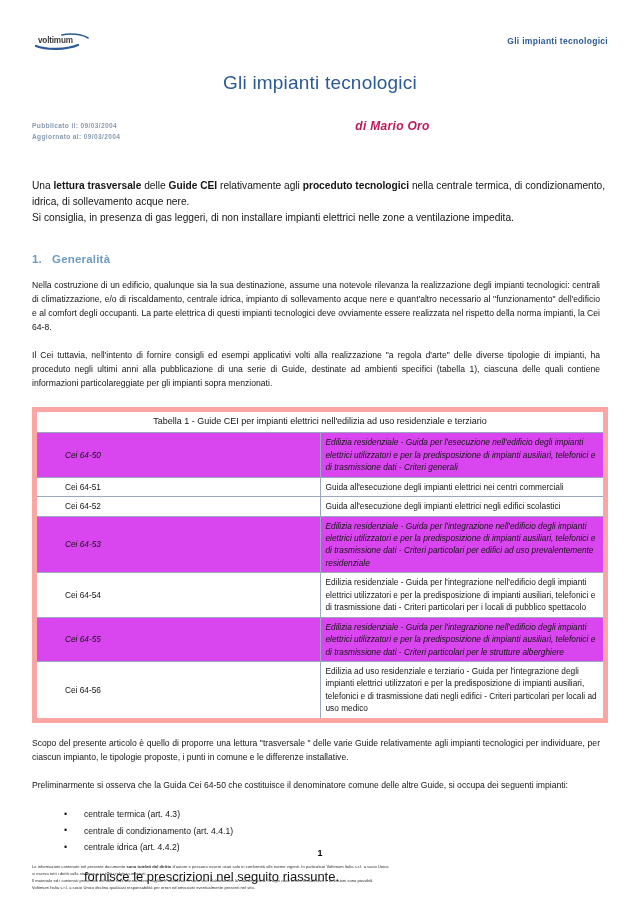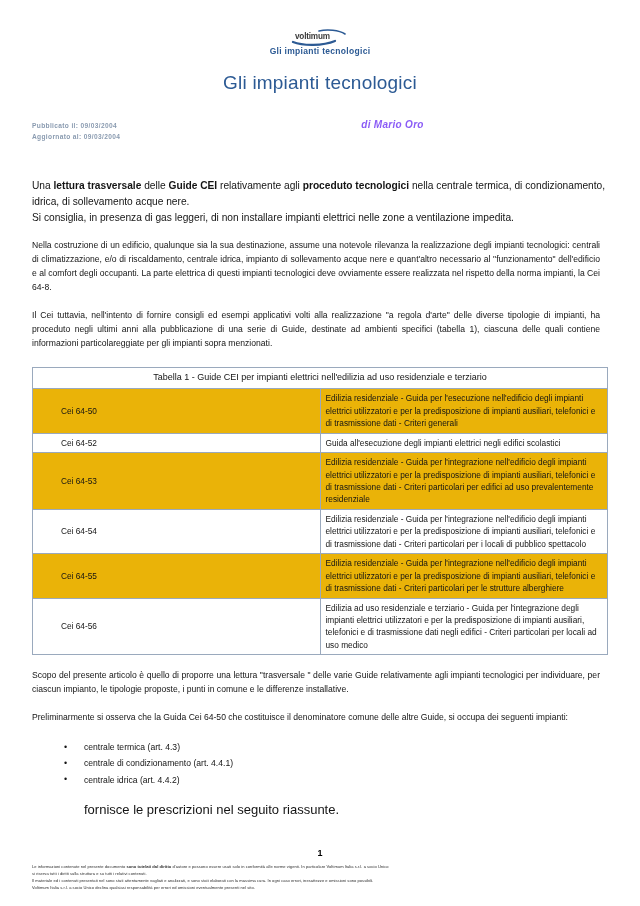--- a/index.html
+++ b/index.html
@@ -23,21 +23,20 @@
     padding: 0 32px;
   }
 
   
   .topbar {
     display: flex;
     align-items: center;
     justify-content: space-between;
     padding-top: 28px;
     height: 26px;
-    flex-direction: column;
   }
   .logo {
     position: relative;
     width: 62px;
     height: 18px;
     display: flex;
     align-items: center;
     justify-content: center;
   }
   .logo svg { display:block; }
@@ -71,24 +70,24 @@
     font-weight: bold;
     color: #8a9bb0;
     line-height: 1.65;
     letter-spacing: .35px;
     width: 240px;
     padding-top: 3px;
   }
   .byline {
     flex: 1;
     text-align: center;
-    font-size: 10px;
+    font-size: 12px;
     font-weight: bold;
     font-style: italic;
-    color: #8b5cf6;
+    color: #be185d;
     padding-right: 95px;
     padding-top: 1px;
     letter-spacing: .3px;
   }
 
   
   .lead {
     margin-top: 30px;
     font-size: 10.2px;
     line-height: 1.55;
@@ -112,40 +111,40 @@
     color: #141414;
     margin: 14px 8px 0 0;
   }
 
   
   table.guide {
     width: 100%;
     border-collapse: collapse;
     margin-top: 16px;
     table-layout: fixed;
-    border: 1px solid #fca5a5;
+    border: 5px solid #fca5a5;
   }
   table.guide td, table.guide th {
     border: 1px solid #9aa9bd;
     font-size: 8.3px;
     line-height: 1.5;
     padding: 3px 5px;
     vertical-align: middle;
     color: #141414;
     font-weight: normal;
     text-align: left;
   }
   table.guide th.caption {
     text-align: center;
     background: #ffffff;
     padding: 3px 5px 4px 5px;
     font-size: 9px;
   }
   table.guide td.code { width: 120px; padding-left: 28px; }
-  td.shaded, tr.shaded > td { background: #eab308; }
+  td.shaded, tr.shaded > td { background: #d946ef; font-style: italic; }
   td.plain,  tr.plain  > td { background: #ffffff; }
 
   
   ul.impianti {
     margin: 14px 0 0 0;
     padding-left: 52px;
     list-style: none;
   }
   ul.impianti li {
     font-size: 8.6px;
@@ -213,36 +212,41 @@
       <div>Aggiornato al: 09/03/2004</div>
     </div>
     <div class="byline"><span>di </span><span>Mario Oro</span></div>
   </div>
 
   <div class="lead">
     <div><span>Una </span><b>lettura trasversale</b><span> delle </span><b>Guide CEI</b><span> relativamente agli </span><b>proceduto tecnologici</b><span> nella centrale termica, di condizionamento, idrica, di sollevamento acque nere.</span></div>
     <div>Si consiglia, in presenza di gas leggeri, di non installare impianti elettrici nelle zone a ventilazione impedita.</div>
   </div>
 
+  <div class="section-head"><span class="num">1.</span><span>Generalità</span></div>
 
   <p class="body">Nella costruzione di un edificio, qualunque sia la sua destinazione, assume una notevole rilevanza la realizzazione degli impianti tecnologici: centrali di climatizzazione, e/o di riscaldamento, centrale idrica, impianto di sollevamento acque nere e quant'altro necessario al "funzionamento" dell'edificio e al comfort degli occupanti. La parte elettrica di questi impianti tecnologici deve ovviamente essere realizzata nel rispetto della norma impianti, la Cei 64-8.</p>
   <p class="body">Il Cei tuttavia, nell'intento di fornire consigli ed esempi applicativi volti alla realizzazione "a regola d'arte" delle diverse tipologie di impianti, ha proceduto negli ultimi anni alla pubblicazione di una serie di Guide, destinate ad ambienti specifici (tabella 1), ciascuna delle quali contiene informazioni particolareggiate per gli impianti sopra menzionati.</p>
 
   <table class="guide">
     <thead>
       <tr>
         <th class="caption" colspan="2">Tabella 1 - Guide CEI per impianti elettrici nell'edilizia ad uso residenziale e terziario</th>
       </tr>
     </thead>
     <tbody>
       <tr class="shaded">
         <td class="code">Cei 64-50</td>
         <td>Edilizia residenziale - Guida per l'esecuzione nell'edificio degli impianti elettrici utilizzatori e per la predisposizione di impianti ausiliari, telefonici e di trasmissione dati - Criteri generali</td>
       </tr>
       <tr class="plain">
+        <td class="code">Cei 64-51</td>
+        <td>Guida all'esecuzione degli impianti elettrici nei centri commerciali</td>
+      </tr>
+      <tr class="plain">
         <td class="code">Cei 64-52</td>
         <td>Guida all'esecuzione degli impianti elettrici negli edifici scolastici</td>
       </tr>
       <tr class="shaded">
         <td class="code">Cei 64-53</td>
         <td>Edilizia residenziale - Guida per l'integrazione nell'edificio degli impianti elettrici utilizzatori e per la predisposizione di impianti ausiliari, telefonici e di trasmissione dati - Criteri particolari per edifici ad uso prevalentemente residenziale</td>
       </tr>
       <tr class="plain">
         <td class="code">Cei 64-54</td>
         <td>Edilizia residenziale - Guida per l'integrazione nell'edificio degli impianti elettrici utilizzatori e per la predisposizione di impianti ausiliari, telefonici e di trasmissione dati - Criteri particolari per i locali di pubblico spettacolo</td>

